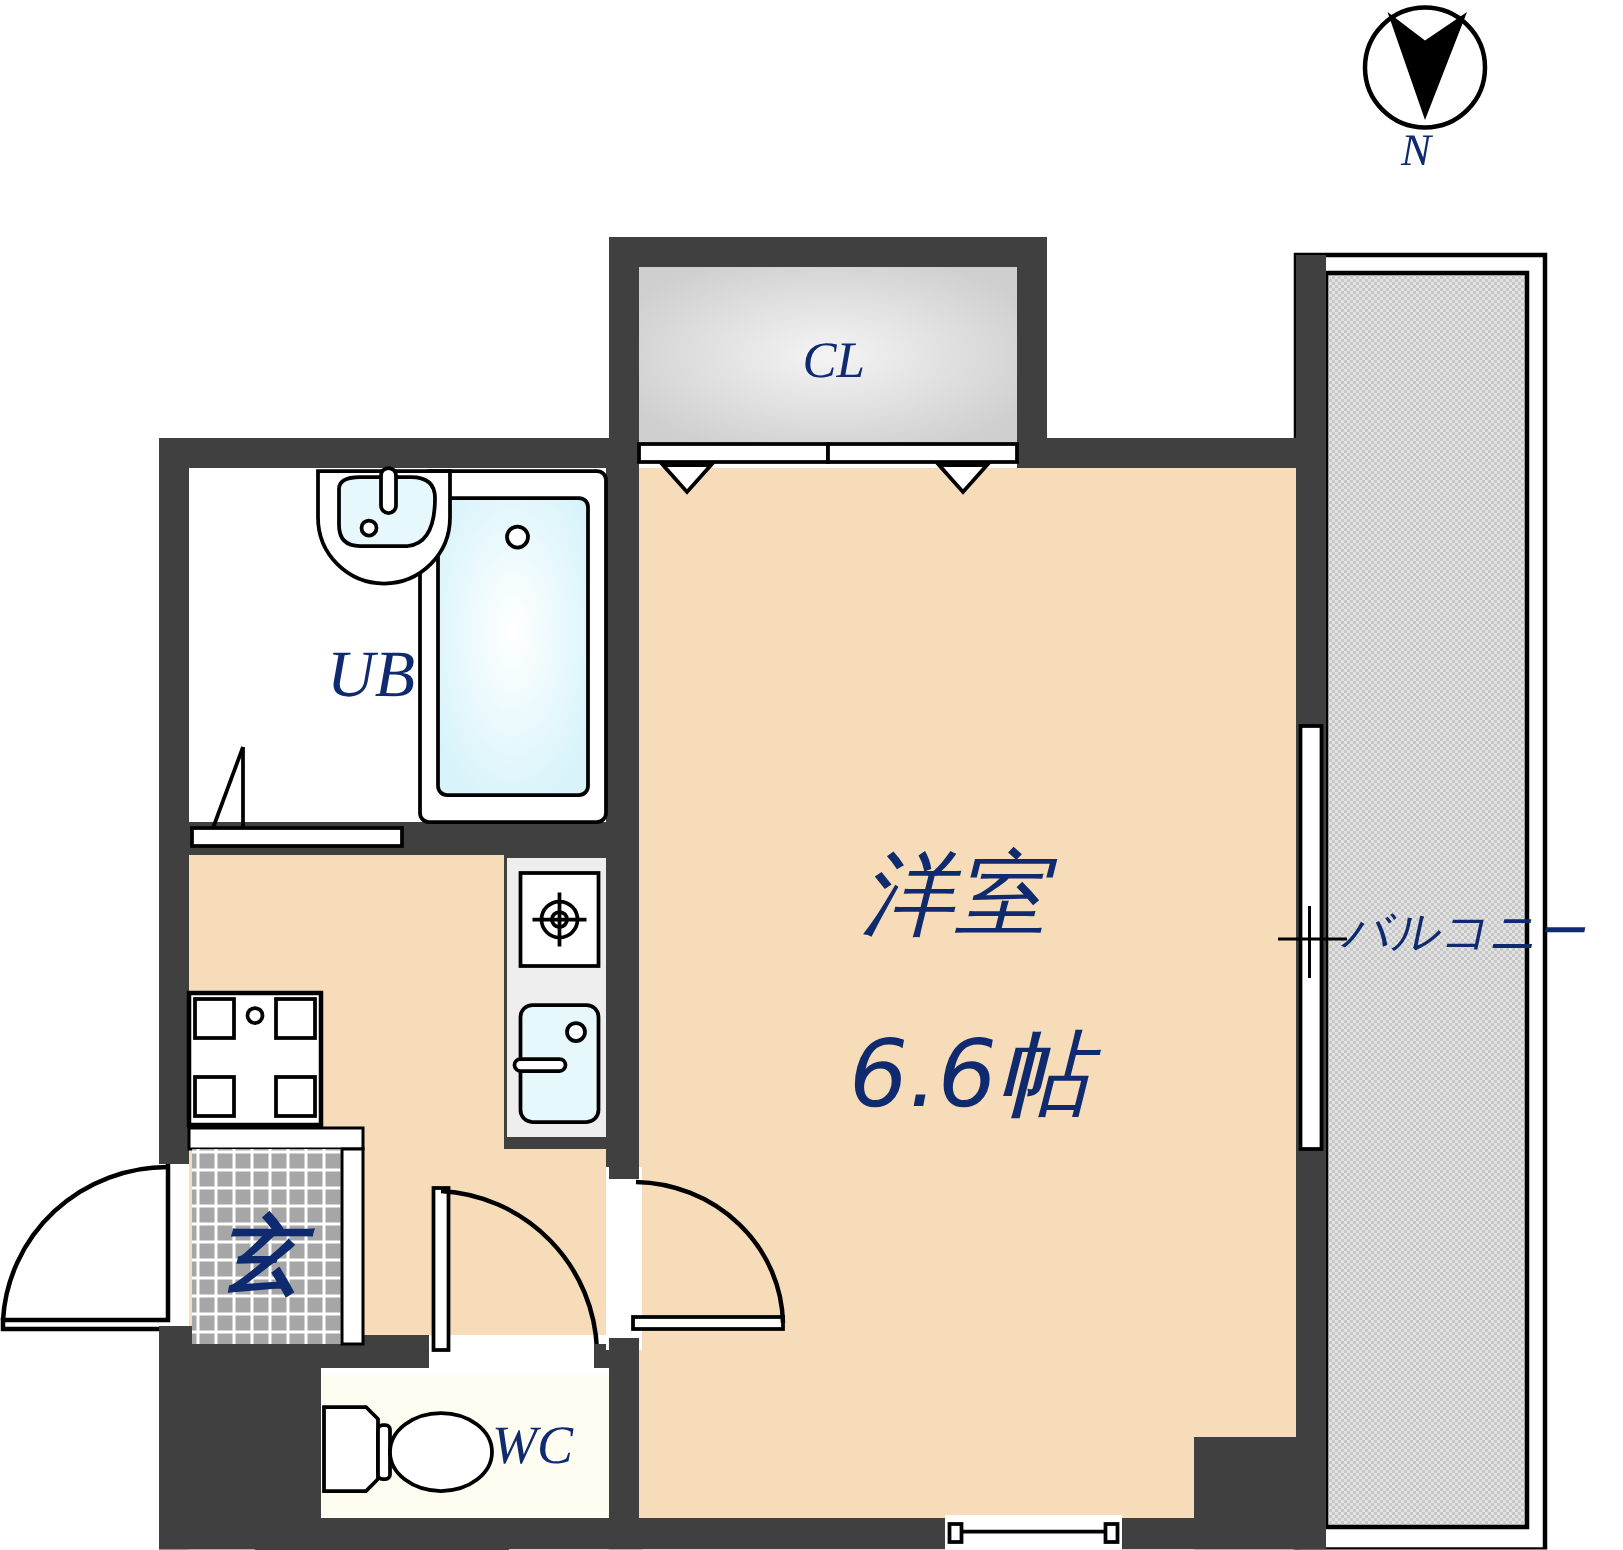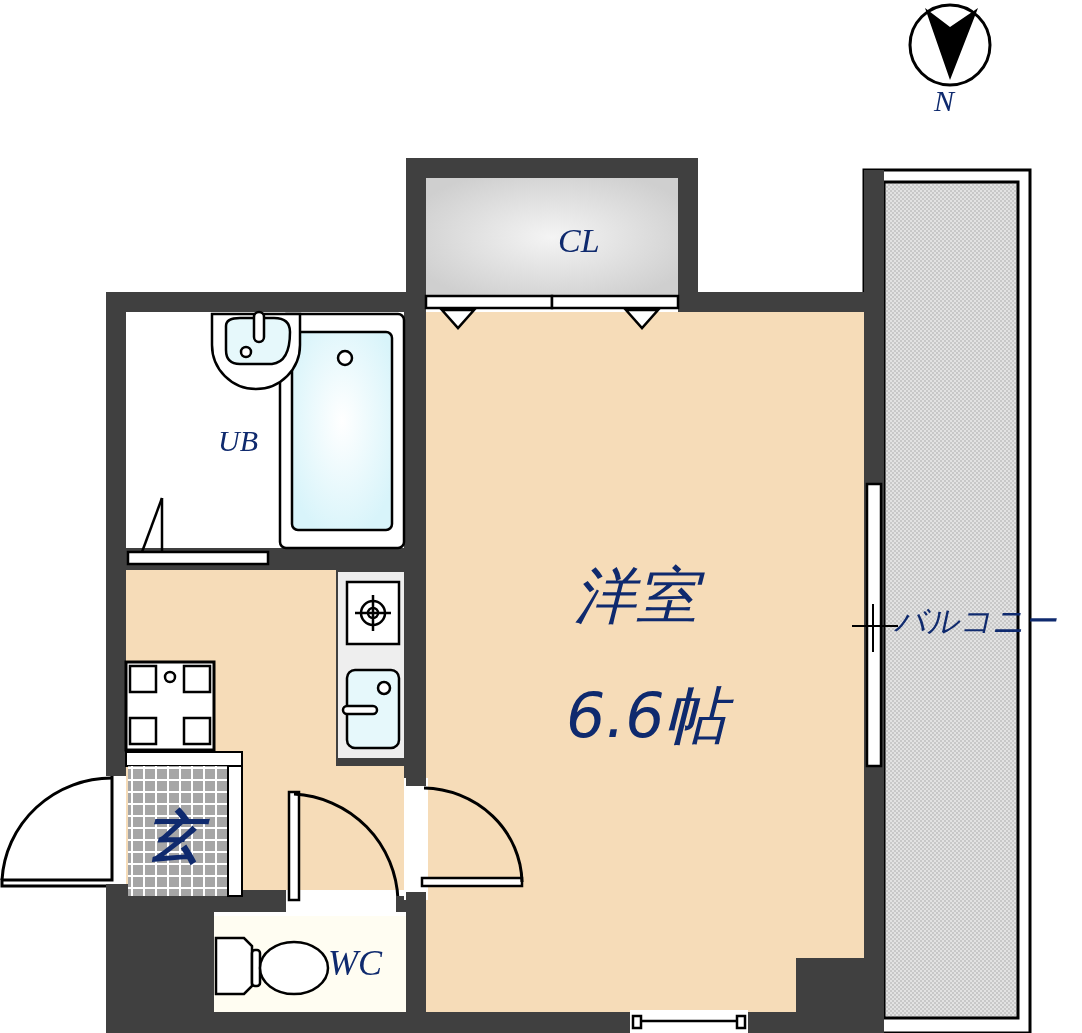--- a/index.html
+++ b/index.html
@@ -145,19 +145,19 @@
     <line x1="641" y1="1021" x2="737" y2="1021" stroke="#000" stroke-width="2.5"></line>
   </g>
 
   <g>
     <circle cx="950" cy="45" r="40" fill="#fff" stroke="#000" stroke-width="3"></circle>
     <polygon points="925,8 950,80 978,8 950,27" fill="#000"></polygon>
   </g>
 </svg>
 
 <div class="lbl" style="left:934px; top:84px; font-size:30px;">N</div>
-<div class="lbl" style="left:558px; top:222px; font-size:34px;">CL</div>
-<div class="lbl" style="left:218px; top:424px; font-size:30px;">UB</div>
+<div class="lbl" style="left:535px; top:222px; font-size:34px;">CL</div>
+<div class="lbl" style="left:218px; top:424px; font-size:44px;">UB</div>
 <div class="lbl" style="left:574px; top:554px; font-size:62px; font-family:'DejaVu Sans', sans-serif;">洋室</div>
 <div class="lbl" style="left:566px; top:674px; font-size:62px; font-family:'DejaVu Sans', sans-serif;">6.6帖</div>
 <div class="lbl" style="left:146px; top:800px; font-size:56px; font-family:'DejaVu Sans', sans-serif; font-weight:bold;">玄</div>
 <div class="lbl" style="left:328px; top:942px; font-size:36px;">WC</div>
 <div class="lbl" style="left:896px; top:600px; font-size:32px; font-family:'DejaVu Sans', sans-serif; font-style:normal; transform:skewX(-12deg);">バルコニー</div>
 
 </body></html>

